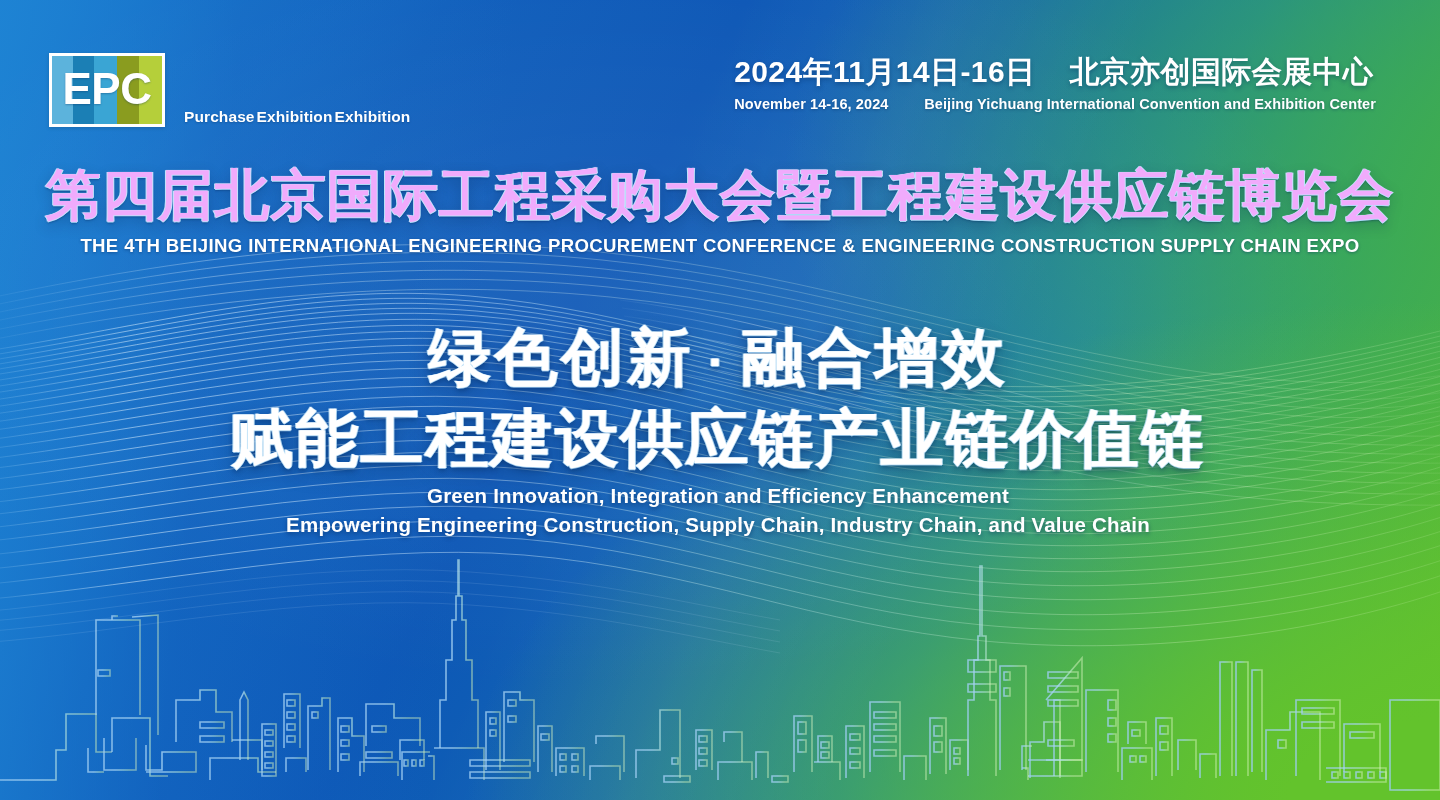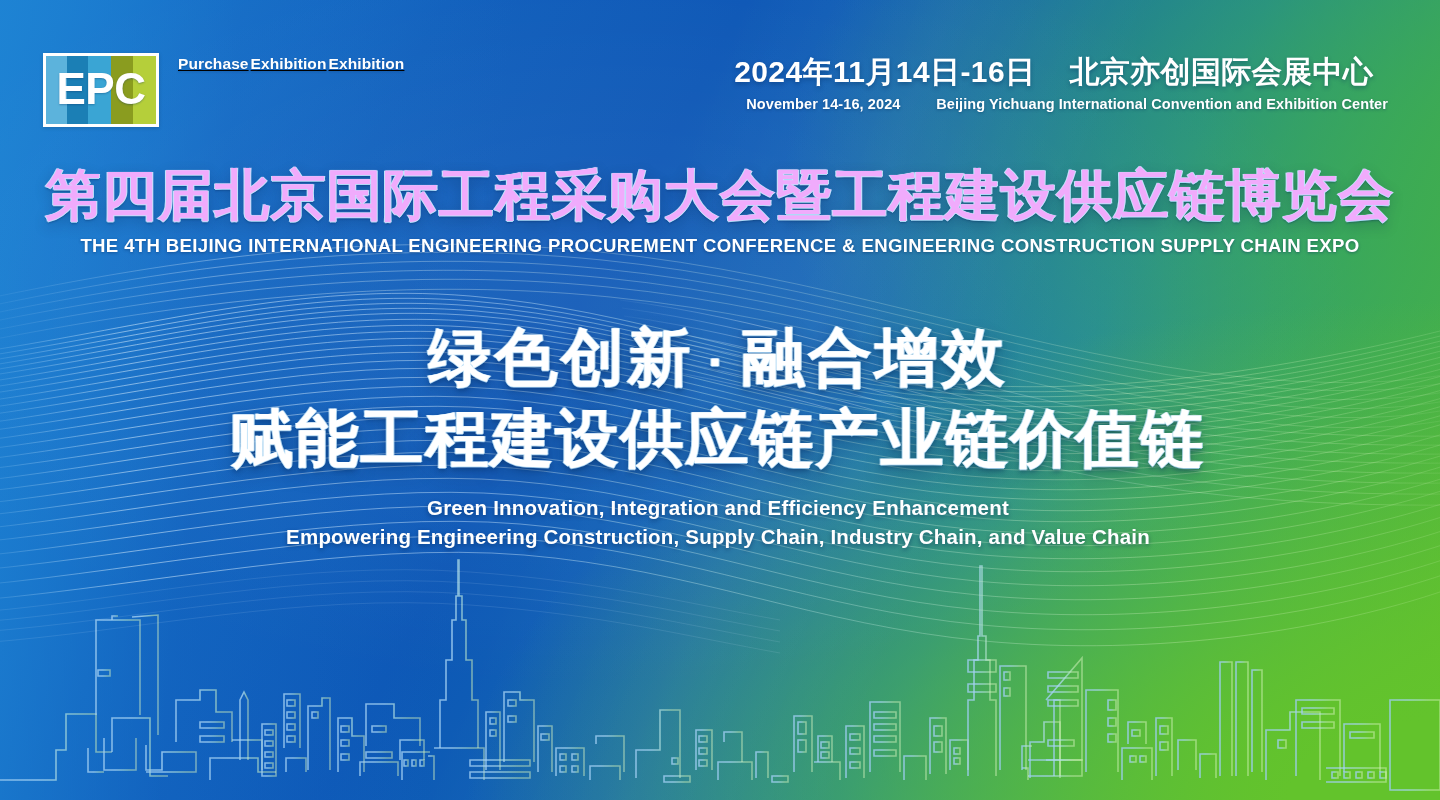--- a/index.html
+++ b/index.html
@@ -56,22 +56,22 @@
 
   
   .header {
     position:absolute; z-index:6;
     left:0; right:0; top:0;
     height:150px;
   }
 
   
   .logo-lockup {
-    position:absolute; left:43px; top:53px;
-    display:flex; align-items:flex-start; gap:19px;text-decoration:underline;
+    position:absolute; left:49px; top:53px;
+    display:flex; align-items:flex-end; gap:19px;
   }
   .logo-mark {
     width:116px; height:74px;
     border:3px solid #ffffff;
     position:relative; overflow:hidden;
     display:flex;
     box-shadow:0 1px 4px rgba(0,0,0,.16);
   }
   .logo-stripe { height:100%; }
   .logo-word {
@@ -86,41 +86,41 @@
   .logo-text {
     display:flex; flex-direction:row; gap:2px;
     color:#ffffff;
     font-size:15.5px; font-weight:700; line-height:1.36;
     letter-spacing:.1px;
     text-shadow:0 1px 2px rgba(6,48,98,.35);
   }
 
   
   .meta-block {
-    position:absolute; right:52px; top:55px;
+    position:absolute; right:64px; top:55px;
     text-align:left;
   }
   .meta-cn {
     display:flex; align-items:baseline; gap:34px;
     color:#ffffff;
     font-size:30px; font-weight:700; line-height:1.12;
     letter-spacing:.4px;
     text-shadow:0 2px 4px rgba(5,42,92,.42);
     white-space:nowrap;
   }
   .meta-en {
     display:flex; align-items:baseline; gap:22px;
     margin-top:7px;
     color:#ffffff;
     font-size:14.5px; font-weight:700; line-height:1.2;
     letter-spacing:.1px;
     text-shadow:0 1px 3px rgba(5,42,92,.42);
     white-space:nowrap;
   }
-  .meta-en .en-date { min-width:168px;margin-left:12px; }
+  .meta-en .en-date { min-width:168px; }
 
   
   .title-zone {
     position:absolute; z-index:6;
     left:0; right:0; top:166px;
     text-align:center;
   }
   .title-cn {
     font-size:55px; font-weight:700;
     line-height:1.08;
@@ -172,21 +172,21 @@
     letter-spacing:2px;
     margin-top:9px;
   }
   .slogan-dot {
     display:inline-block;
     padding:0 14px;
     font-size:50px;
     vertical-align:middle;
   }
   .slogan-en {
-    margin-top:18px;
+    margin-top:6px;
     color:#ffffff;
     font-size:20.5px; font-weight:700;
     line-height:1.42;
     letter-spacing:.2px;
     text-shadow:0 2px 4px rgba(4,36,84,.48);
   }
   .slogan-en div { white-space:nowrap; }
 </style>
 </head>
 <body>

